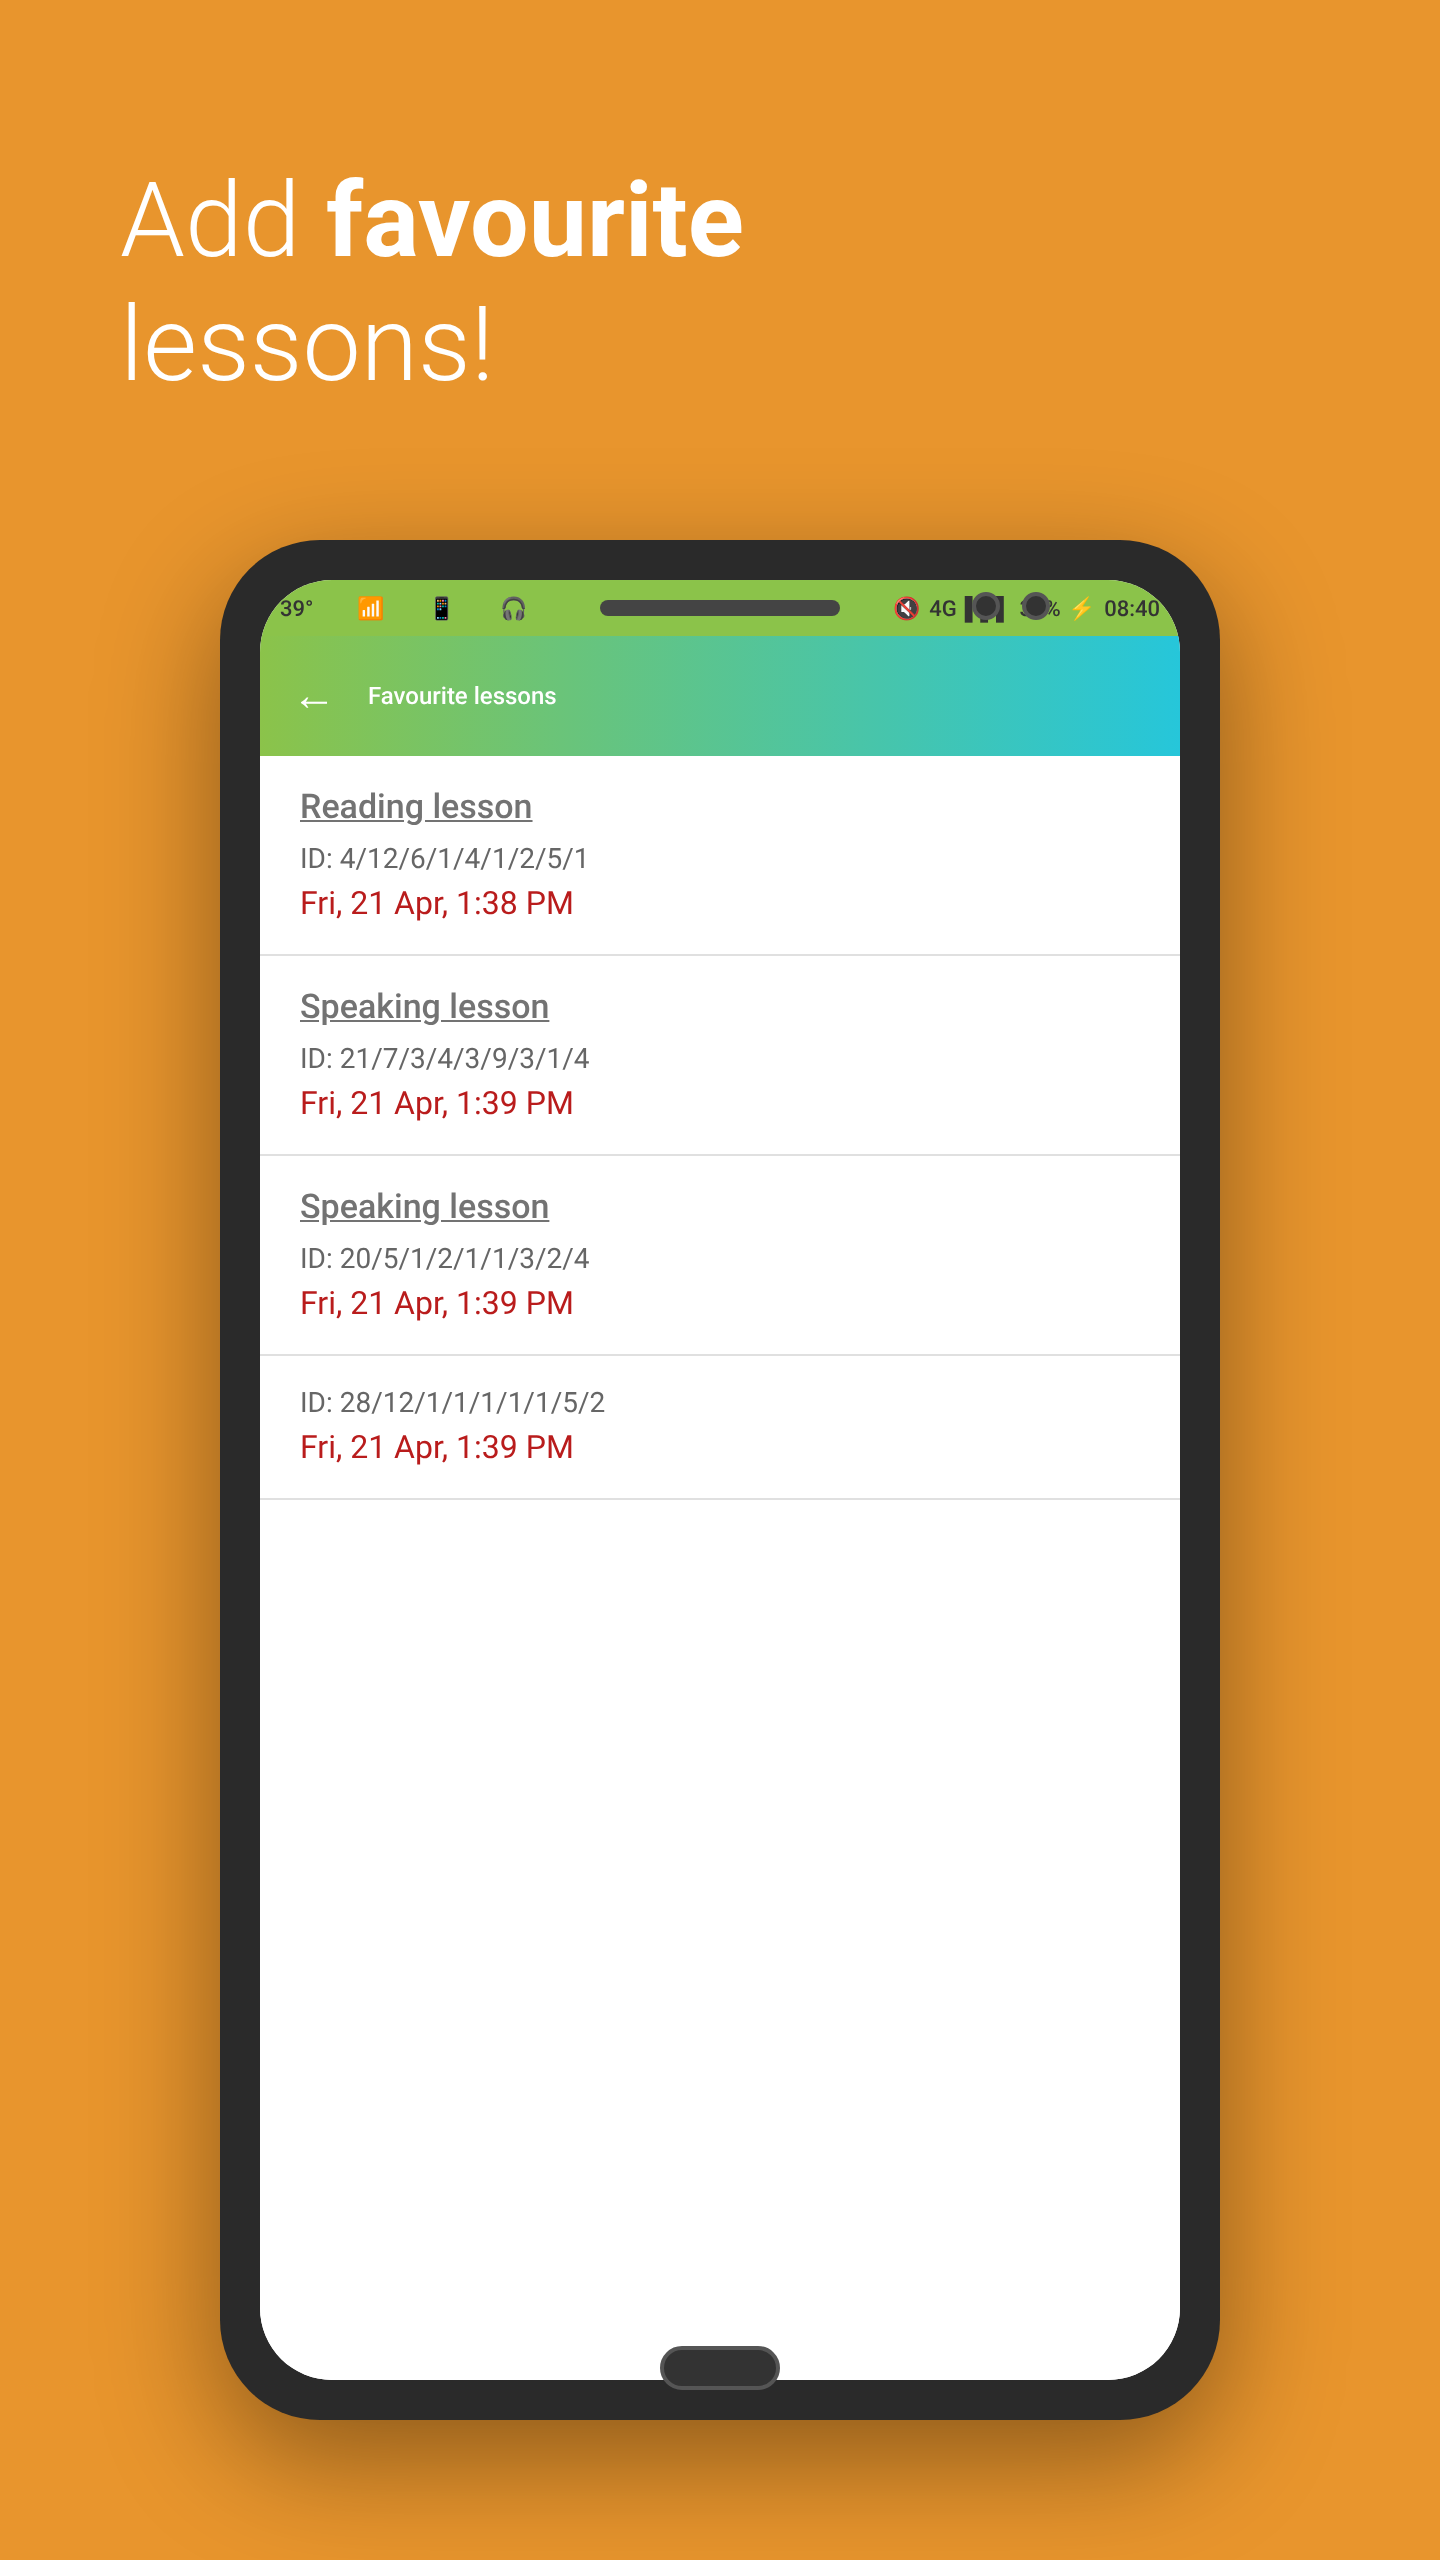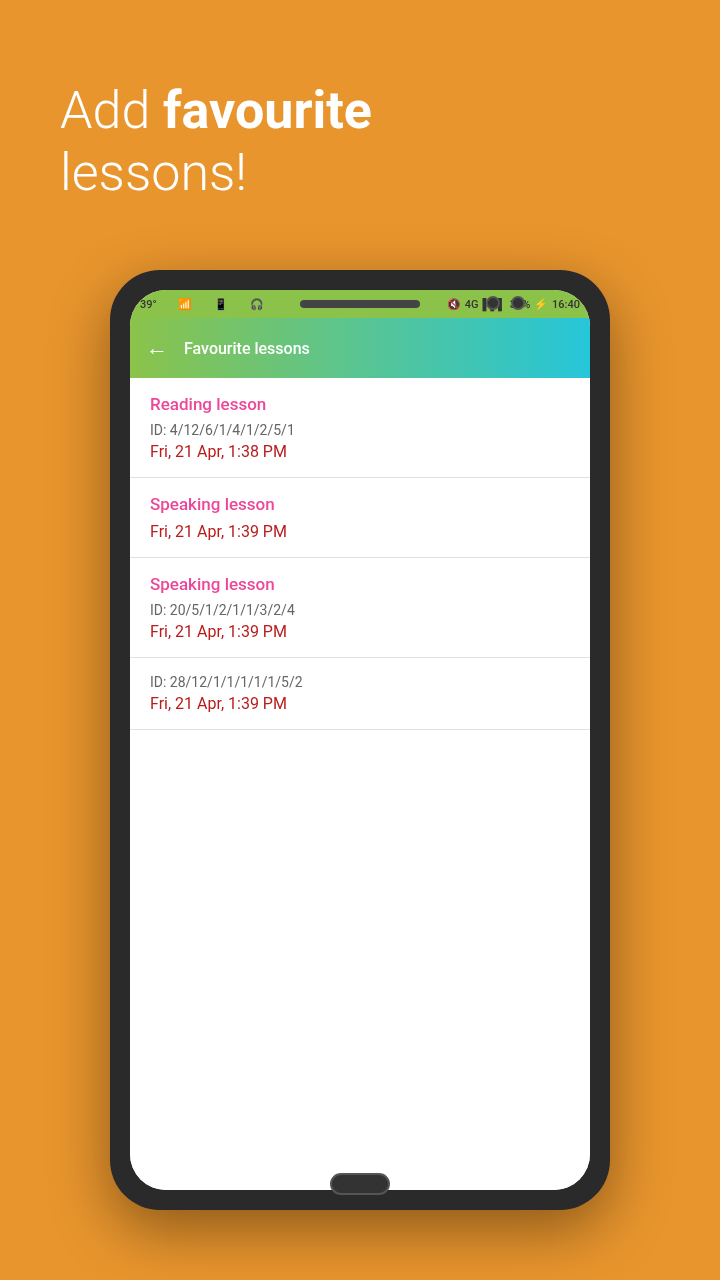--- a/index.html
+++ b/index.html
@@ -123,40 +123,41 @@
 
     .back-arrow {
       color: white;
       font-size: 22px;
       margin-right: 16px;
       cursor: pointer;
     }
 
     .app-bar-title {
       color: white;
-      font-size: 16px;
+      font-size: 12px;
       font-weight: 500;
     }
 
     .lessons-list {
       flex: 1;
       background: white;
       overflow-y: auto;
     }
 
     .lesson-item {
       padding: 16px 20px;
       border-bottom: 1px solid #e0e0e0;
     }
 
     .lesson-title {
-      color: #ec4899;
+      color: #737373;
       font-size: 17px;
       font-weight: 500;
       margin-bottom: 8px;
+      text-decoration: underline;
     }
 
     .lesson-id {
       color: #666;
       font-size: 14px;
       margin-bottom: 4px;
     }
 
     .lesson-date {
       color: #b91c1c;
@@ -198,37 +199,38 @@
           <span>📶</span>
           <span>📱</span>
           <span>🎧</span>
         </div>
         <div class="status-right">
           <span>🔇</span>
           <span>4G</span>
           <span>▌▌▌</span>
           <span>33%</span>
           <span>⚡</span>
-          <span>16:40</span>
+          <span>08:40</span>
         </div>
       </div>
 
       <div class="app-bar">
         <span class="back-arrow">←</span>
         <span class="app-bar-title">Favourite lessons</span>
       </div>
 
       <div class="lessons-list" id="lessons-list">
       <div class="lesson-item">
             <div class="lesson-title">Reading lesson</div>
             <div class="lesson-id">ID: 4/12/6/1/4/1/2/5/1</div>
             <div class="lesson-date">Fri, 21 Apr, 1:38 PM</div>
           </div>
           <div class="lesson-item">
             <div class="lesson-title">Speaking lesson</div>
+            <div class="lesson-id">ID: 21/7/3/4/3/9/3/1/4</div>
             <div class="lesson-date">Fri, 21 Apr, 1:39 PM</div>
           </div>
           <div class="lesson-item">
             <div class="lesson-title">Speaking lesson</div>
             <div class="lesson-id">ID: 20/5/1/2/1/1/3/2/4</div>
             <div class="lesson-date">Fri, 21 Apr, 1:39 PM</div>
           </div>
           <div class="lesson-item">
             <div class="lesson-id">ID: 28/12/1/1/1/1/1/5/2</div>
             <div class="lesson-date">Fri, 21 Apr, 1:39 PM</div>

